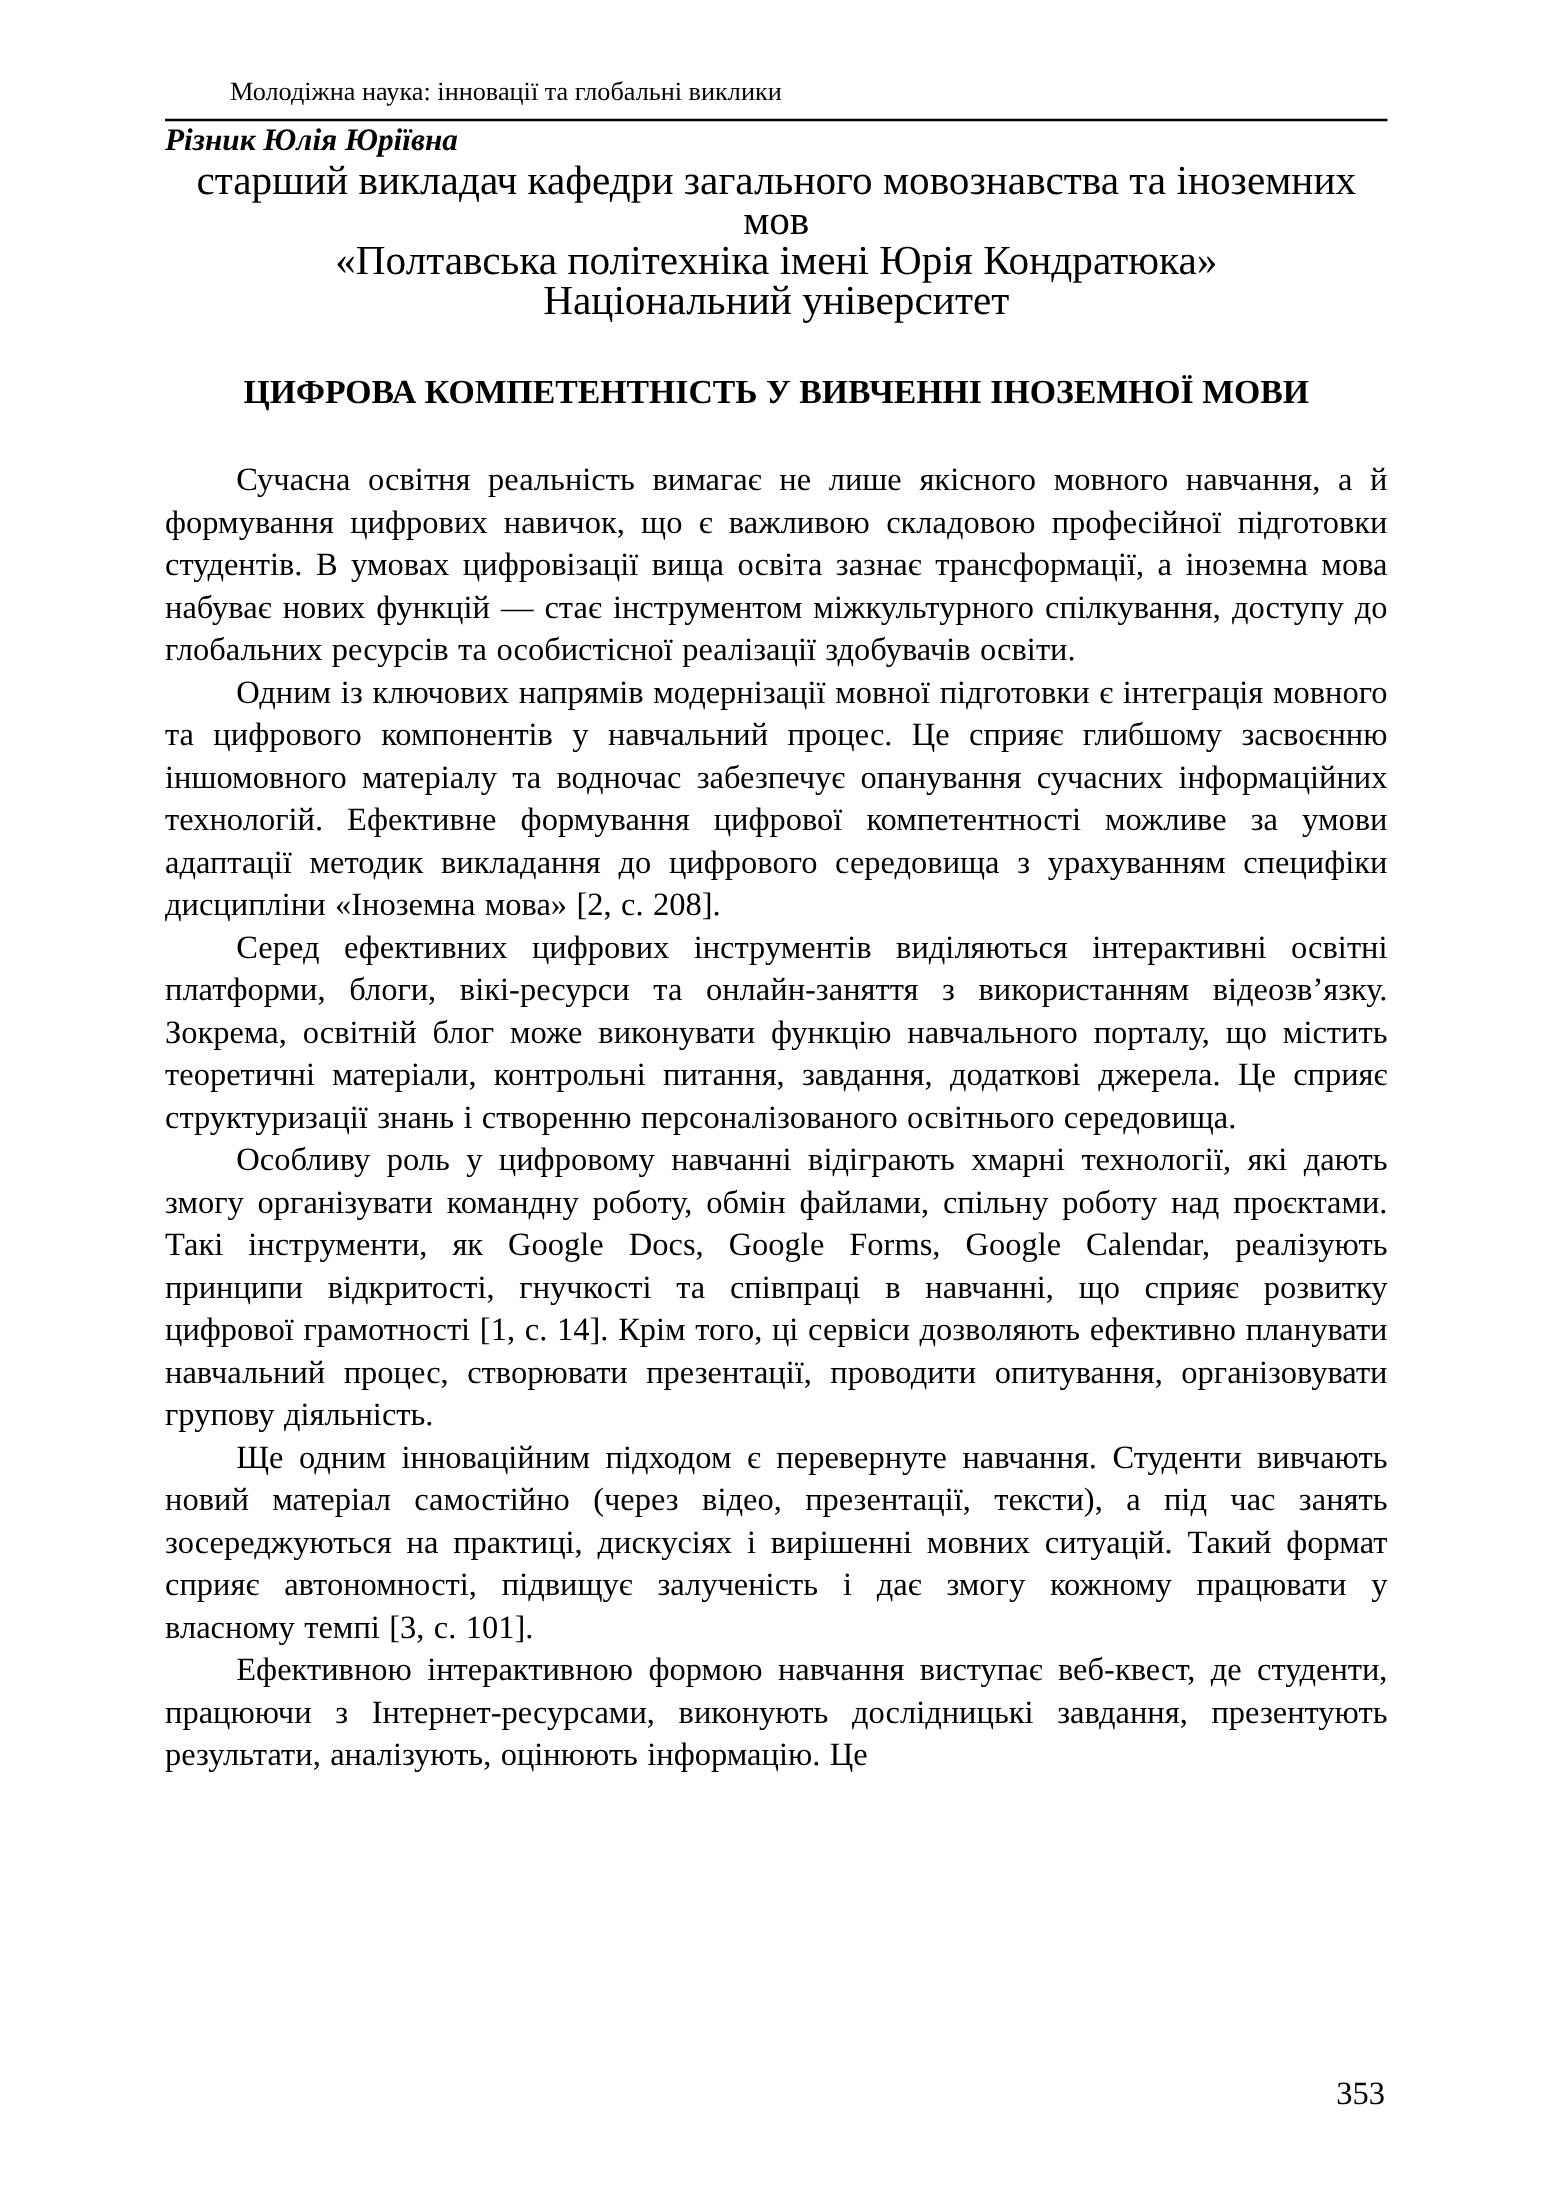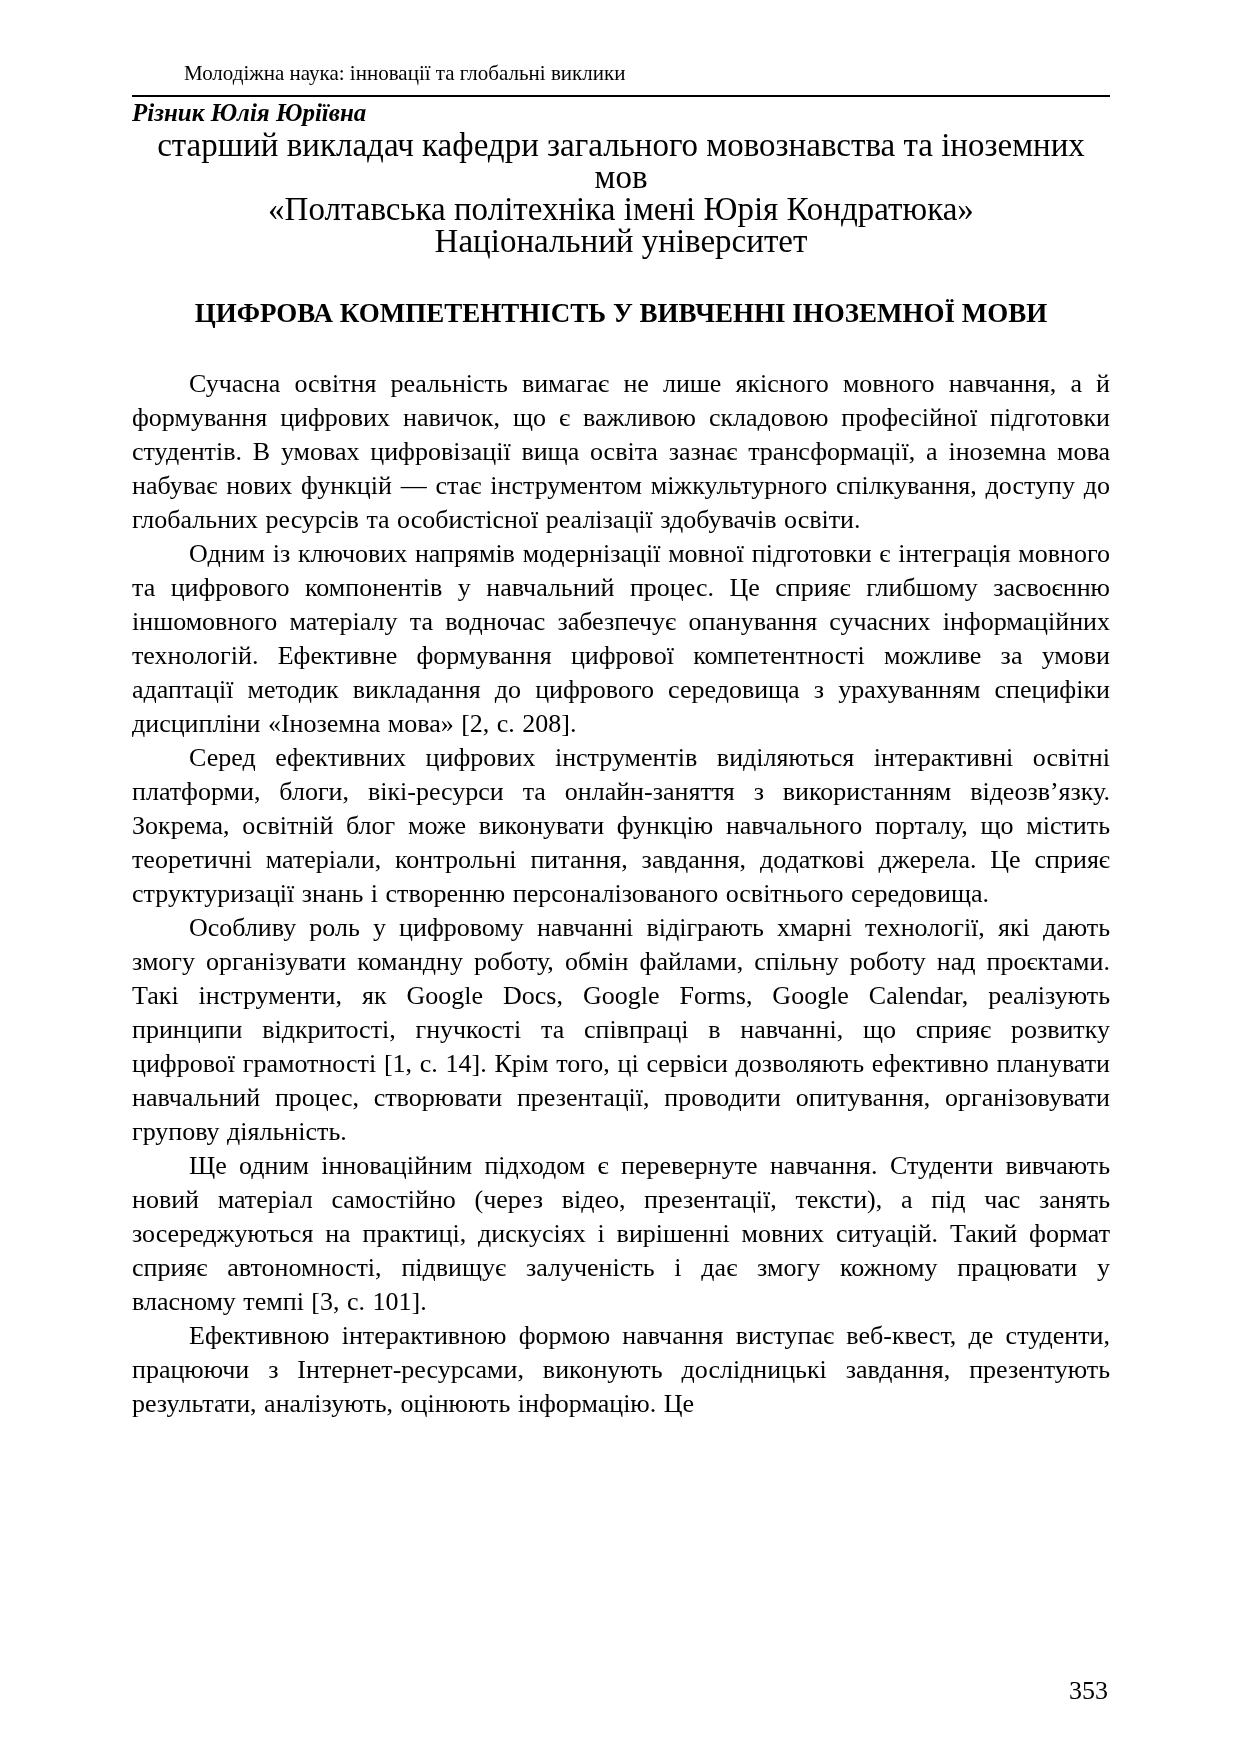--- a/index.html
+++ b/index.html
@@ -64,21 +64,21 @@
     margin: 0;
     font-size: 26px;
     line-height: 34px;
     text-align: justify;
     text-indent: 57px;
     word-spacing: 1px;
   }
   .page-number {
     position: absolute;
     right: 132px;
-    bottom: 48px;
+    bottom: 64px;
     font-size: 26px;
     line-height: 30px;
   }
 </style>
 </head>
 <body>
 
 <div class="page">
 
   <div class="running-header">

